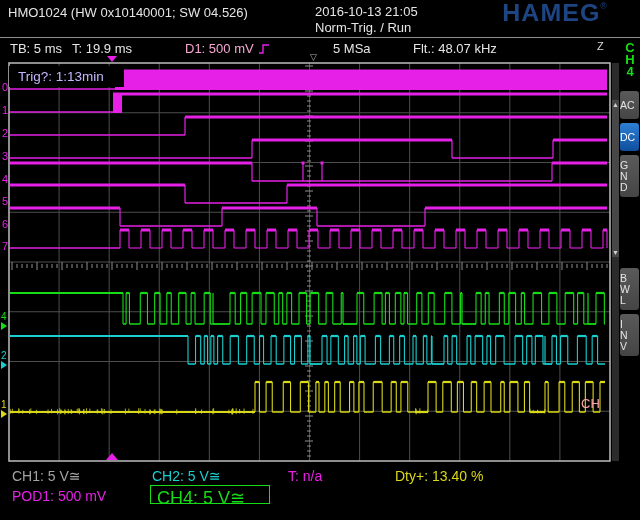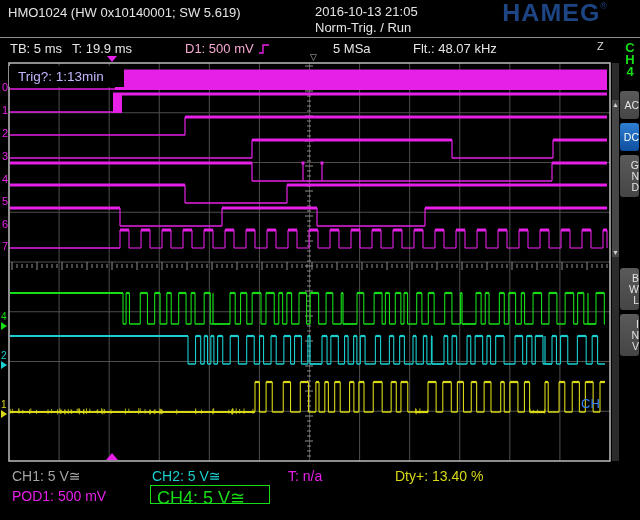--- a/index.html
+++ b/index.html
@@ -23,21 +23,21 @@
     border-bottom:4px solid transparent;border-left:6px solid currentColor;margin-top:0px;}
   .tri{position:absolute;width:0;height:0;z-index:4;}
   #scrollbar{position:absolute;left:612px;top:63px;width:7px;height:398px;background:#2b2b2b;z-index:2;}
   #scroll-thumb{position:absolute;left:0;top:37px;width:7px;height:157px;background:#474747;}
   .scroll-arrow{position:absolute;left:0;width:7px;font-size:7px;line-height:7px;color:#d0d0d0;text-align:center;}
   #menu{position:absolute;left:620px;top:0;width:20px;height:520px;z-index:3;}
   #menu-ch{position:absolute;left:0;top:42px;width:20px;text-align:center;font-weight:bold;
     font-size:13px;line-height:12px;}
   .mbtn{position:absolute;left:0;width:19px;background:linear-gradient(#5a5a5a,#454545);
     border-radius:3px;color:#e3e3e3;text-align:center;font-size:10.5px;
-    display:flex;flex-direction:column;align-items:flex-end;justify-content:center;line-height:11px;}
+    display:flex;flex-direction:column;align-items:flex-start;justify-content:center;line-height:11px;}
   .mbtn.sel{background:linear-gradient(#2e7fd4,#0f4e9e);color:#fff;}
   #bottombar .txt{font-size:14px;}
   #ch4box{position:absolute;left:150px;top:485px;width:118px;height:17px;
     border:1px solid #17dd17;z-index:3;}
   #ch4box .txt{left:6px;top:1px;font-size:18px;}
   .edgeicon{position:absolute;z-index:3;}
 </style>
 </head>
 <body>
 
@@ -858,21 +858,21 @@
       <line x1="579.3721890514717" y1="382" x2="579.3721890514717" y2="412" stroke="#d9d917" stroke-width="1.1"></line>
       <line x1="579.3721890514717" y1="412" x2="585.3350512171164" y2="412" stroke="#d9d917" stroke-width="1.5"></line>
       <line x1="585.3350512171164" y1="382" x2="585.3350512171164" y2="412" stroke="#d9d917" stroke-width="1.1"></line>
       <line x1="585.3350512171164" y1="382" x2="593.1226752842776" y2="382" stroke="#d9d917" stroke-width="2.2"></line>
       <line x1="593.1226752842776" y1="382" x2="593.1226752842776" y2="412" stroke="#d9d917" stroke-width="1.1"></line>
       <line x1="593.1226752842776" y1="412" x2="600.000333392527" y2="412" stroke="#d9d917" stroke-width="1.5"></line>
       <line x1="600.000333392527" y1="382" x2="600.000333392527" y2="412" stroke="#d9d917" stroke-width="1.1"></line>
       <line x1="600.000333392527" y1="382" x2="605" y2="382" stroke="#d9d917" stroke-width="2.2"></line>
     </svg>
 
-  <div class="txt hdr" style="left:8px;top:5px;">HMO1024 (HW 0x10140001; SW 5.619)</div>
+  <div class="txt hdr" style="left:8px;top:5px;">HMO1024 (HW 0x10140001; SW 04.526)</div>
   <div class="txt hdr" style="left:315px;top:4px;">2016-10-13 21:05</div>
   <div class="txt hdr" style="left:315px;top:20px;">Norm-Trig. / Run</div>
   <div id="logo">
     <div>
       <span class="brand" style="color: rgb(29, 69, 132);">HAMEG</span><span class="reg" style="color: rgb(29, 69, 132);">®</span>
     </div>
   </div>
   <div class="sep"></div>
 
   <div class="txt hdr" style="left:10px;top:41px;">TB: 5 ms</div>
@@ -884,21 +884,21 @@
   <div class="txt hdr" style="left:333px;top:41px;">5 MSa</div>
   <div class="txt hdr" style="left:413px;top:41px;">Flt.: 48.07 kHz</div>
   <div class="txt" style="left:597px;top:40px;font-size:11px;color:#dcdcdc;">Z</div>
 
   <div class="tri" style="left:107px;top:56px;border-left:5px solid transparent;border-right:5px solid transparent;border-top:6px solid #e620e6;"></div>
   <div class="txt" style="left:310px;top:52px;font-size:9px;color:#b0b0b0;">▽</div>
   <div class="tri" style="left:106px;top:453px;border-left:6px solid transparent;border-right:6px solid transparent;border-bottom:7px solid #e620e6;"></div>
 
   <div id="trigbox">Trig?: 1:13min</div>
 
-  <div class="txt" style="left:581px;top:396px;font-size:13px;color:#3b82f6;">CH</div>
+  <div class="txt" style="left:581px;top:396px;font-size:13px;color:#fca5a5;">CH</div>
 
   <div id="chan-labels">
       <div class="dlabel" style="left: 2px; top: 82px; color: rgb(230, 32, 230);">0</div>
       <div class="dlabel" style="left: 2px; top: 105px; color: rgb(230, 32, 230);">1</div>
       <div class="dlabel" style="left: 2px; top: 128px; color: rgb(230, 32, 230);">2</div>
       <div class="dlabel" style="left: 2px; top: 151px; color: rgb(230, 32, 230);">3</div>
       <div class="dlabel" style="left: 2px; top: 174px; color: rgb(230, 32, 230);">4</div>
       <div class="dlabel" style="left: 2px; top: 196px; color: rgb(230, 32, 230);">5</div>
       <div class="dlabel" style="left: 2px; top: 219px; color: rgb(230, 32, 230);">6</div>
       <div class="dlabel" style="left: 2px; top: 241px; color: rgb(230, 32, 230);">7</div>

